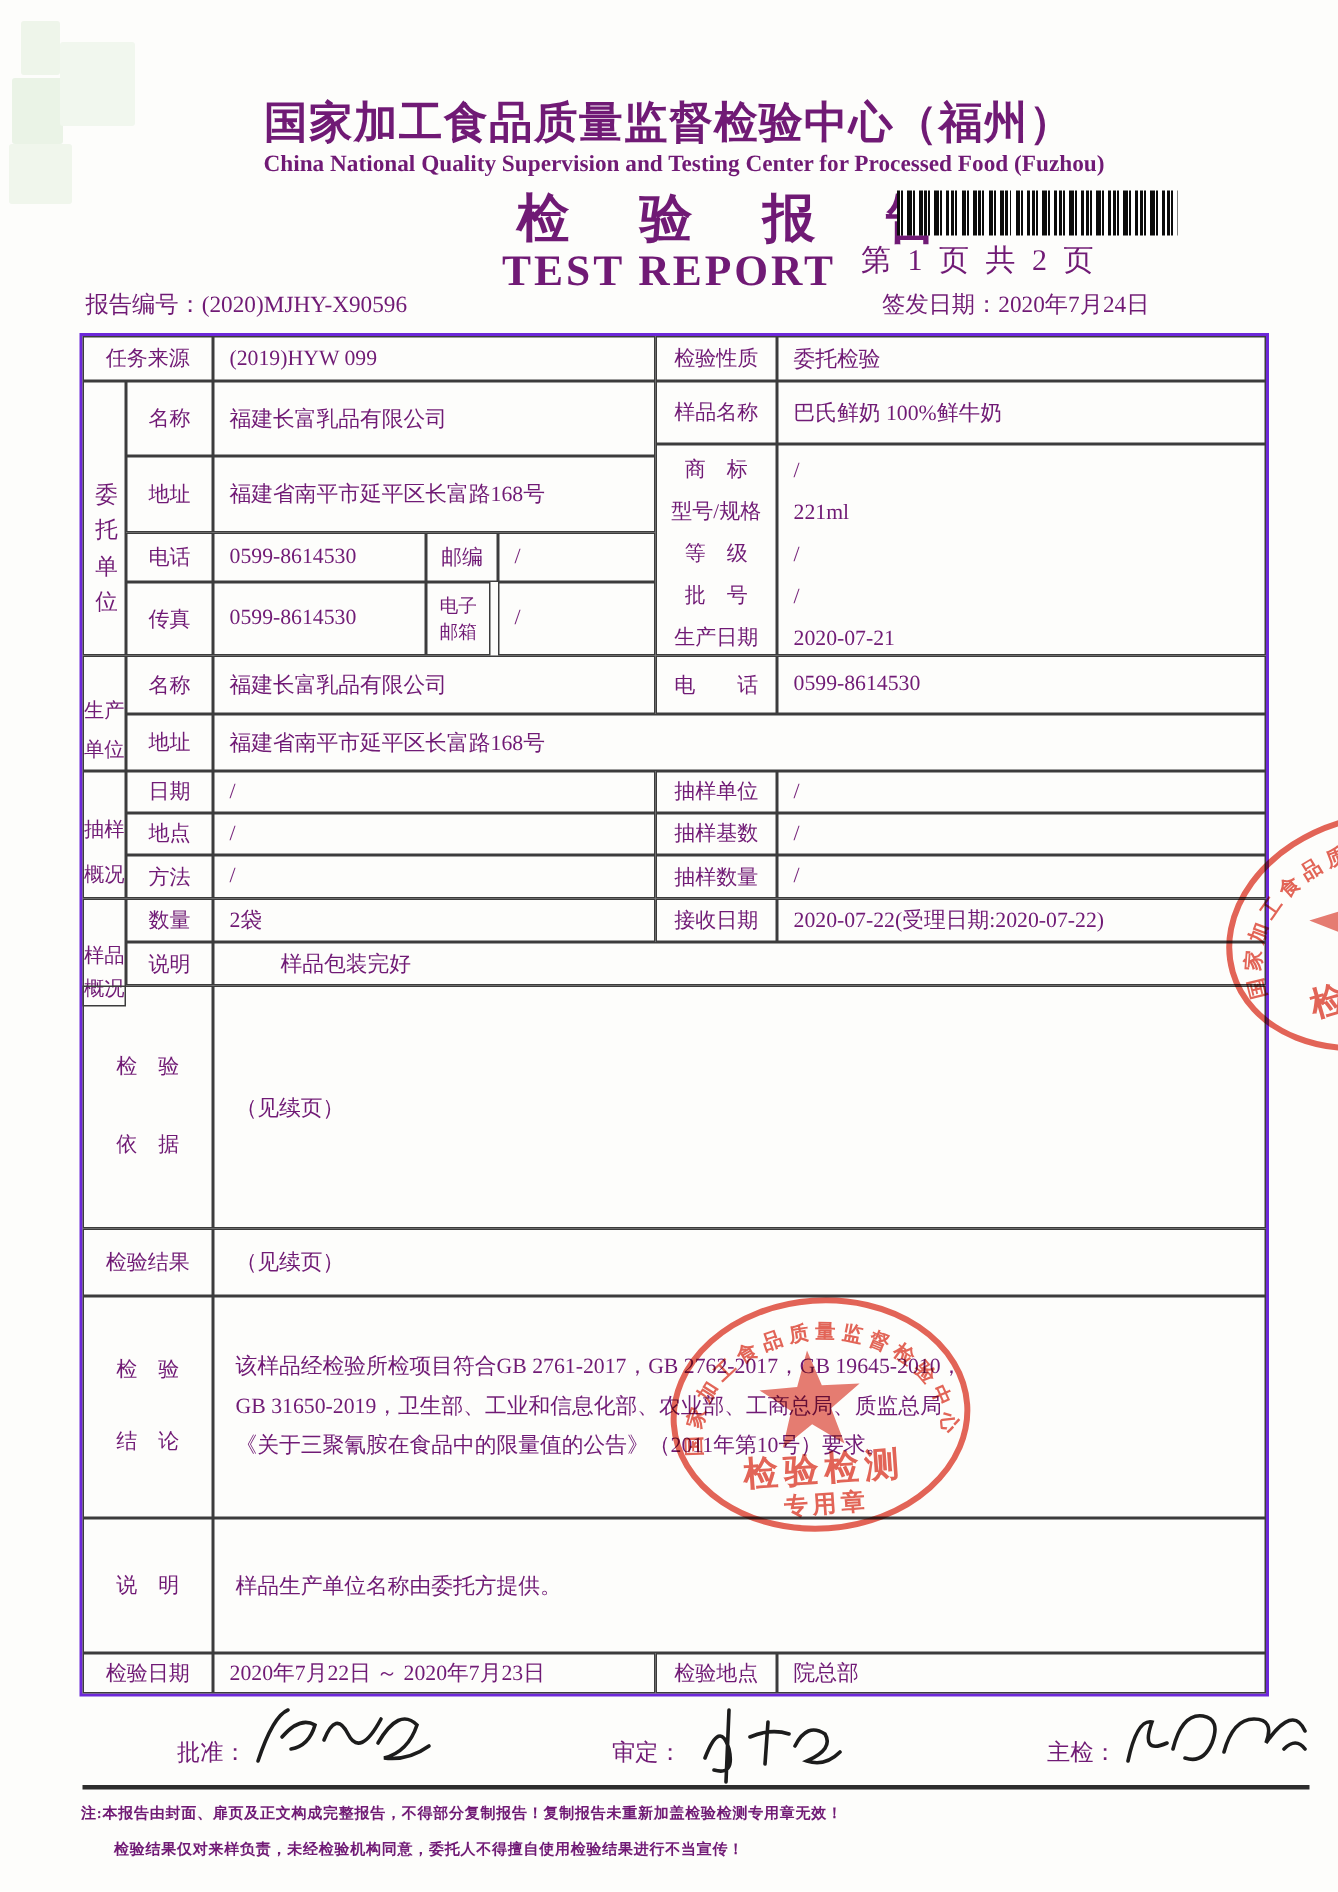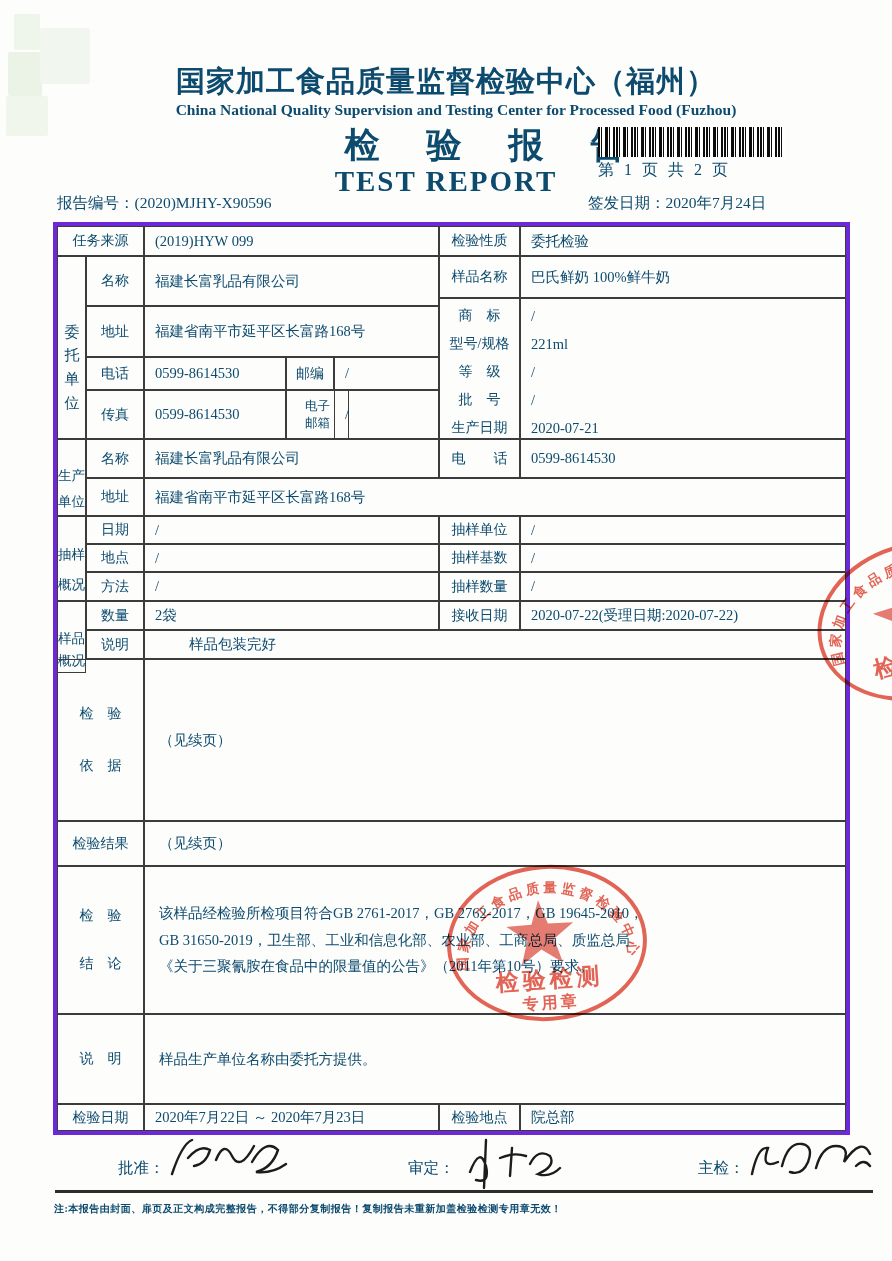--- a/index.html
+++ b/index.html
@@ -1,29 +1,29 @@
 <!DOCTYPE html>
 <html><head>
 <meta charset="utf-8">
 <style>
   html,body{margin:0;padding:0;}
   .page{position:relative;width:892px;height:1261px;background:#fdfdfb;overflow:hidden;
-        font-family:"Liberation Serif","DejaVu Serif",serif;color:#0c4a6e;}
+        font-family:"Liberation Serif","DejaVu Serif",serif;color:#701a75;}
   .abs{position:absolute;}
   
   .org-cn{left:0;right:0;top:62px;text-align:center;font-size:29px;font-weight:700;letter-spacing:1px;}
   .org-en{left:0;right:0;top:101px;text-align:center;font-size:15.5px;font-weight:700;margin-left:20px;}
   .title-cn{left:0;right:0;top:122px;text-align:center;font-size:35px;font-weight:700;letter-spacing:6px;padding-left:84px;box-sizing:border-box;}
   .title-en{left:0;right:0;top:165px;text-align:center;font-size:29px;font-weight:700;letter-spacing:2px;}
   .barcode{left:598px;top:127px;width:187px;height:30px;
     background:repeating-linear-gradient(90deg,#0b0b0b 0 2px,#fff 2px 3px,#0b0b0b 3px 4px,#fff 4px 7px,#0b0b0b 7px 10px,#fff 10px 11px,#0b0b0b 11px 12px,#fff 12px 15px,#0b0b0b 15px 17px,#fff 17px 18px);}
-  .page-info{left:598px;top:160px;font-size:16px;letter-spacing:3px;}
+  .page-info{left:574px;top:160px;font-size:20px;letter-spacing:3px;}
   .meta{top:193px;font-size:15.5px;}
   
-  .tbl{left:53px;top:222px;width:789px;height:905px;border:4px solid #6d28d9;box-sizing:content-box;}
+  .tbl{left:53px;top:222px;width:789px;height:905px;border:2px solid #6d28d9;box-sizing:content-box;}
   .c{position:absolute;box-sizing:border-box;border:1px solid #3c3c3c;font-size:14px;overflow:hidden;}
   .lab{display:flex;align-items:center;justify-content:center;text-align:center;}
   .val{display:flex;align-items:center;padding-left:10px;font-size:14.5px;}
   .pre{white-space:pre-line;}
   .vlab{display:flex;align-items:center;justify-content:center;}
   .vlab span{writing-mode:vertical-rl;text-orientation:upright;letter-spacing:24px;font-size:15px;padding-top:22px;}
   .vlab2{display:flex;align-items:flex-end;justify-content:center;text-align:center;}
   .vlab2 span{width:30px;word-break:break-all;font-size:13.5px;}
   .speclab{padding-top:3px;text-align:center;line-height:28px;white-space:pre-line;}
   .specval{padding:3px 0 0 10px;line-height:28px;white-space:pre-line;font-size:14.5px;}
@@ -71,21 +71,21 @@
     <div class="c lab" style="left:29px;top:30px;width:58px;height:50px;">名称</div>
     <div class="c val" style="left:87px;top:30px;width:295px;height:50px;">福建长富乳品有限公司</div>
     <div class="c lab" style="left:29px;top:80px;width:58px;height:51px;">地址</div>
     <div class="c val" style="left:87px;top:80px;width:295px;height:51px;">福建省南平市延平区长富路168号</div>
     <div class="c lab" style="left:29px;top:131px;width:58px;height:33px;">电话</div>
     <div class="c val" style="left:87px;top:131px;width:142px;height:33px;">0599-8614530</div>
     <div class="c lab" style="left:229px;top:131px;width:48px;height:33px;">邮编</div>
     <div class="c val" style="left:277px;top:131px;width:105px;height:33px;">/</div>
     <div class="c lab" style="left:29px;top:164px;width:58px;height:49px;">传真</div>
     <div class="c val" style="left:87px;top:164px;width:142px;height:49px;">0599-8614530</div>
-    <div class="c lab pre" style="left:229px;top:164px;width:63px;height:49px;font-size:12.5px;line-height:1.35;">电子
+    <div class="c lab pre" style="left:229px;top:164px;width:43px;height:49px;font-size:12.5px;line-height:1.35;">电子
 邮箱</div>
     <div class="c val" style="left:277px;top:164px;width:105px;height:49px;">/</div>
 
     <div class="c lab" style="left:382px;top:30px;width:81px;height:42px;">样品名称</div>
     <div class="c val" style="left:463px;top:30px;width:326px;height:42px;">巴氏鲜奶 100%鲜牛奶</div>
     <div class="c speclab" style="left:382px;top:72px;width:81px;height:141px;">商　标
 型号/规格
 等　级
 批　号
 生产日期</div>
@@ -158,20 +158,21 @@
   <svg class="abs" style="left:456px;top:1136px;" width="110" height="58" viewBox="0 0 110 58">
     <path d="M14 36 Q24 10 30 30 Q34 48 20 44 M30 4 L28 52 M44 22 Q58 16 70 20 M56 12 L54 40 M74 28 Q82 12 94 20 Q100 30 82 38 Q94 42 104 32" fill="none" stroke="#1c1c1c" stroke-width="2.4" stroke-linecap="round"></path>
   </svg>
   <div class="abs sigrow" style="left:698px;top:1158px;">主检：</div>
   <svg class="abs" style="left:744px;top:1132px;" width="130" height="60" viewBox="0 0 130 60">
     <path d="M8 42 Q14 14 24 16 Q16 38 34 30 M38 34 Q44 10 58 12 Q70 14 64 30 Q58 44 46 40 M72 36 Q78 14 92 14 Q106 14 100 30 Q118 4 126 22 M112 34 Q120 26 126 34" fill="none" stroke="#1c1c1c" stroke-width="2.4" stroke-linecap="round"></path>
   </svg>
 
   <div class="abs rule" style="left:55px;top:1190px;width:818px;height:3px;"></div>
   <div class="abs note" style="left:54px;top:1202px;width:800px;">注:本报告由封面、扉页及正文构成完整报告，不得部分复制报告！复制报告未重新加盖检验检测专用章无效！</div>
+  <div class="abs note" style="left:76px;top:1226px;width:780px;">检验结果仅对来样负责，未经检验机构同意，委托人不得擅自使用检验结果进行不当宣传！</div>
 
   <svg class="abs seal" style="left:443px;top:856px;transform:rotate(-4deg);" width="208" height="174" viewBox="-104 -87 208 174">
     <defs>
         <path id="arcMain" d="M -76 38 A 81 66 0 1 1 76 38" fill="none"></path>
       </defs>
     <ellipse cx="0" cy="0" rx="98" ry="76" fill="none" stroke="#e04a3a" stroke-width="4"></ellipse>
     <polygon points="0,-44 10.3,-14.2 41.8,-13.6 16.7,5.4 25.8,35.6 0,17.6 -25.8,35.6 -16.7,5.4 -41.8,-13.6 -10.3,-14.2" transform="translate(-6,-8) scale(0.8)" fill="#dd4a3c" opacity="0.85"></polygon>
     <text font-size="13.5" fill="#df4a3a" letter-spacing="4" font-weight="bold"><textPath href="#arcMain" startOffset="6%">国家加工食品质量监督检验中心</textPath></text>
     <text x="0" y="44" text-anchor="middle" font-size="23" font-weight="bold" fill="#df4a3a" letter-spacing="4">检验检测</text>
     <text x="0" y="65" text-anchor="middle" font-size="16" font-weight="bold" fill="#df4a3a" letter-spacing="3">专用章</text>

